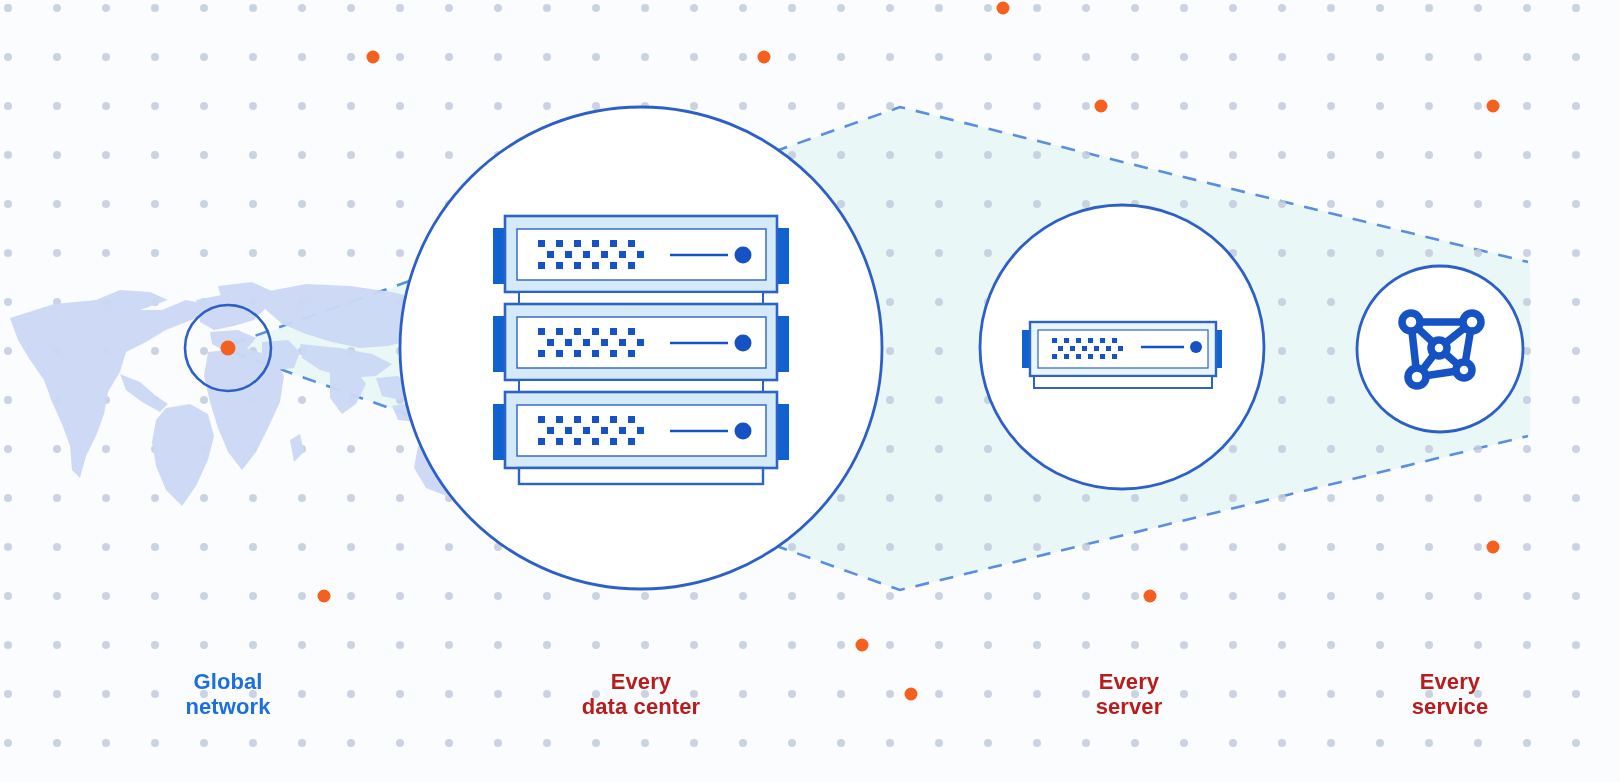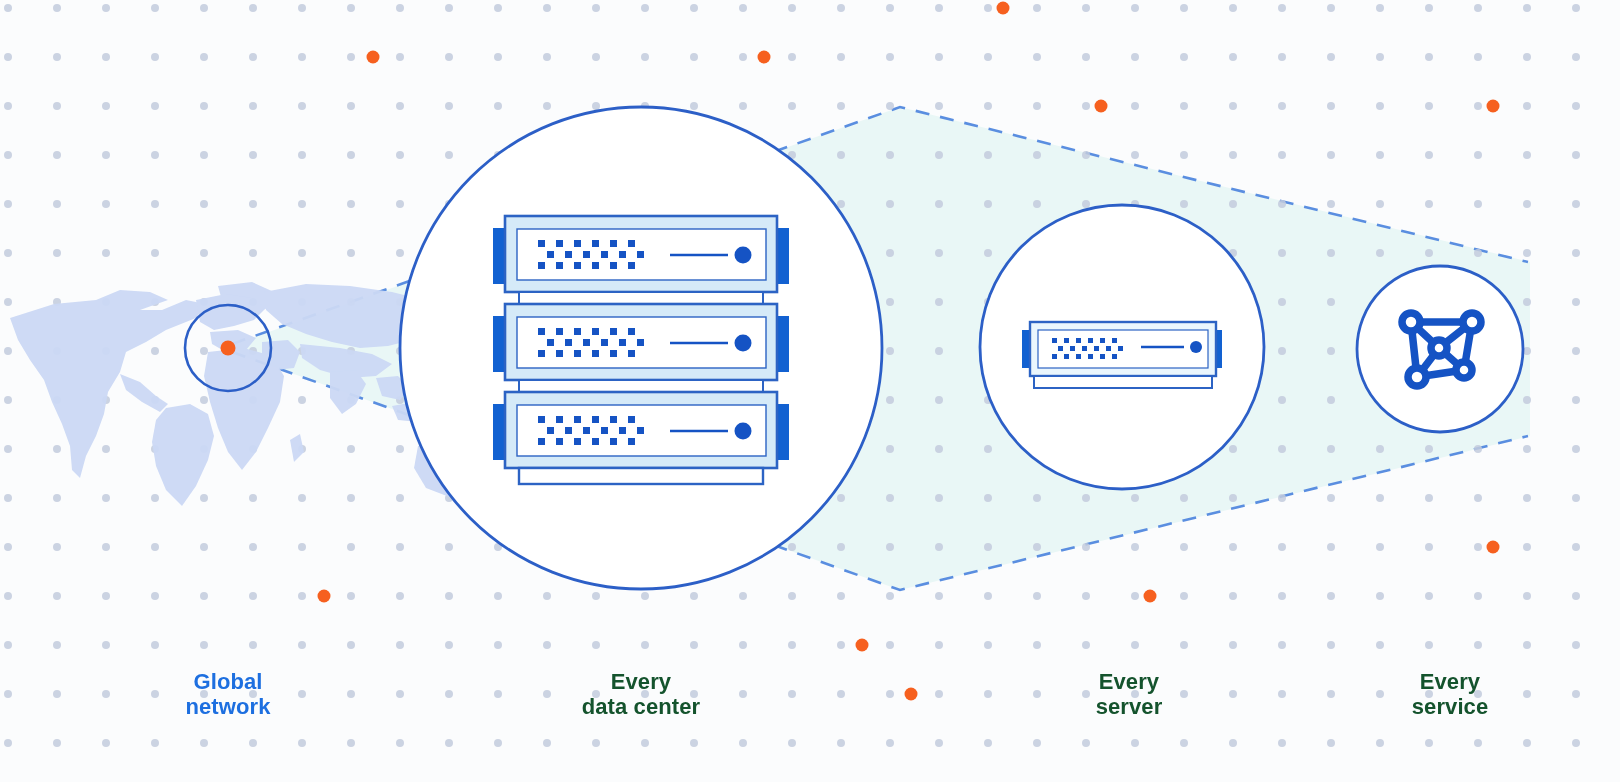--- a/index.html
+++ b/index.html
@@ -15,21 +15,21 @@
   svg.layer{position:absolute;left:0;top:0;width:1620px;height:782px;display:block;}
   .labels{position:absolute;left:0;top:0;width:1620px;height:782px;pointer-events:none;}
   .cap{
     position:absolute;
     text-align:center;
     font-size:22px;
     font-weight:700;
     line-height:1.12;
     letter-spacing:0.1px;
     white-space:pre-line;
-    color:#14532d;
+    color:#b91c1c;
   }
   .cap.accent{color:#1d6fe0;}
 </style>
 </head>
 <body>
 
 <div id="stage">
 
   <svg class="layer" viewBox="0 0 1620 782">
     <defs>

